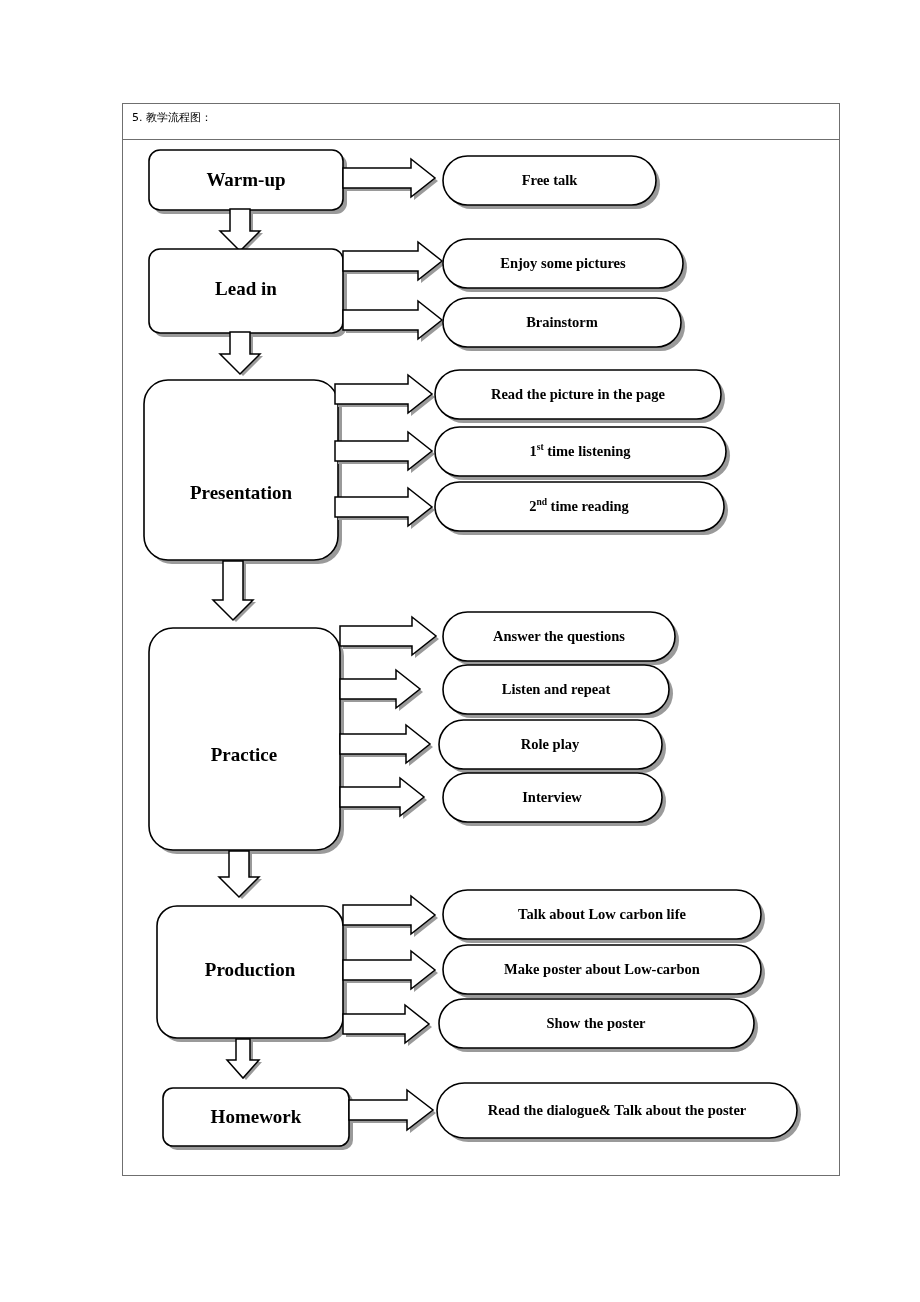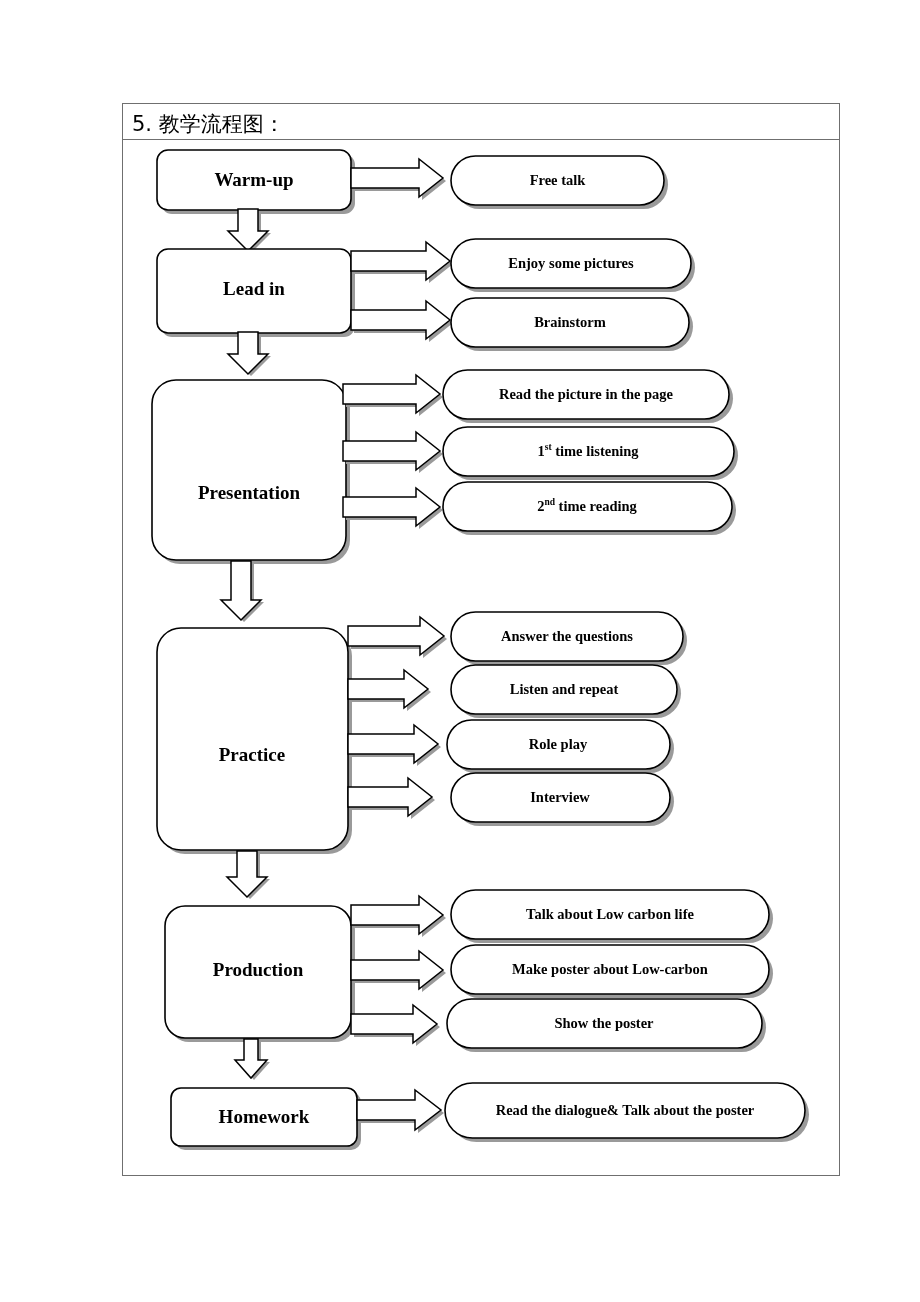--- a/index.html
+++ b/index.html
@@ -37,29 +37,29 @@
     width: 100%;
     height: 36px;
     border-bottom: 1px solid #6f6f6f;
     box-sizing: border-box;
   }
   #header-title {
     position: absolute;
     left: 9px;
     top: 6px;
     font-family: "DejaVu Sans", sans-serif;
-    font-size: 21px;
+    font-size: 11px;
     color: #000;
     letter-spacing: 0px;
     white-space: nowrap;
     text-align: right;
   }
   #diagram-cell {
     position: absolute;
-    left: 16px;
+    left: 8px;
     top: 36px;
     width: 718px;
     height: 1036px;
   }
   svg#flow {
     display: block;
   }
   .node-shape {
     fill: #ffffff;
     stroke: #000000;

